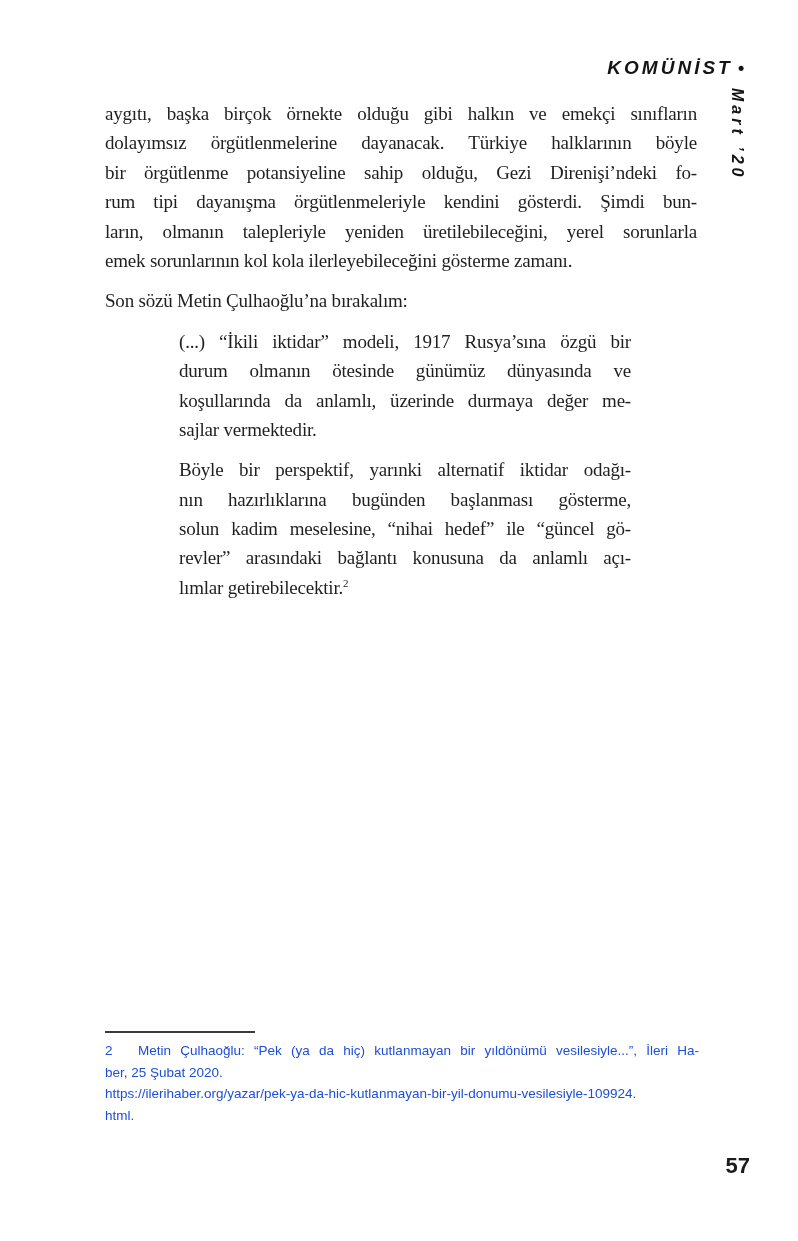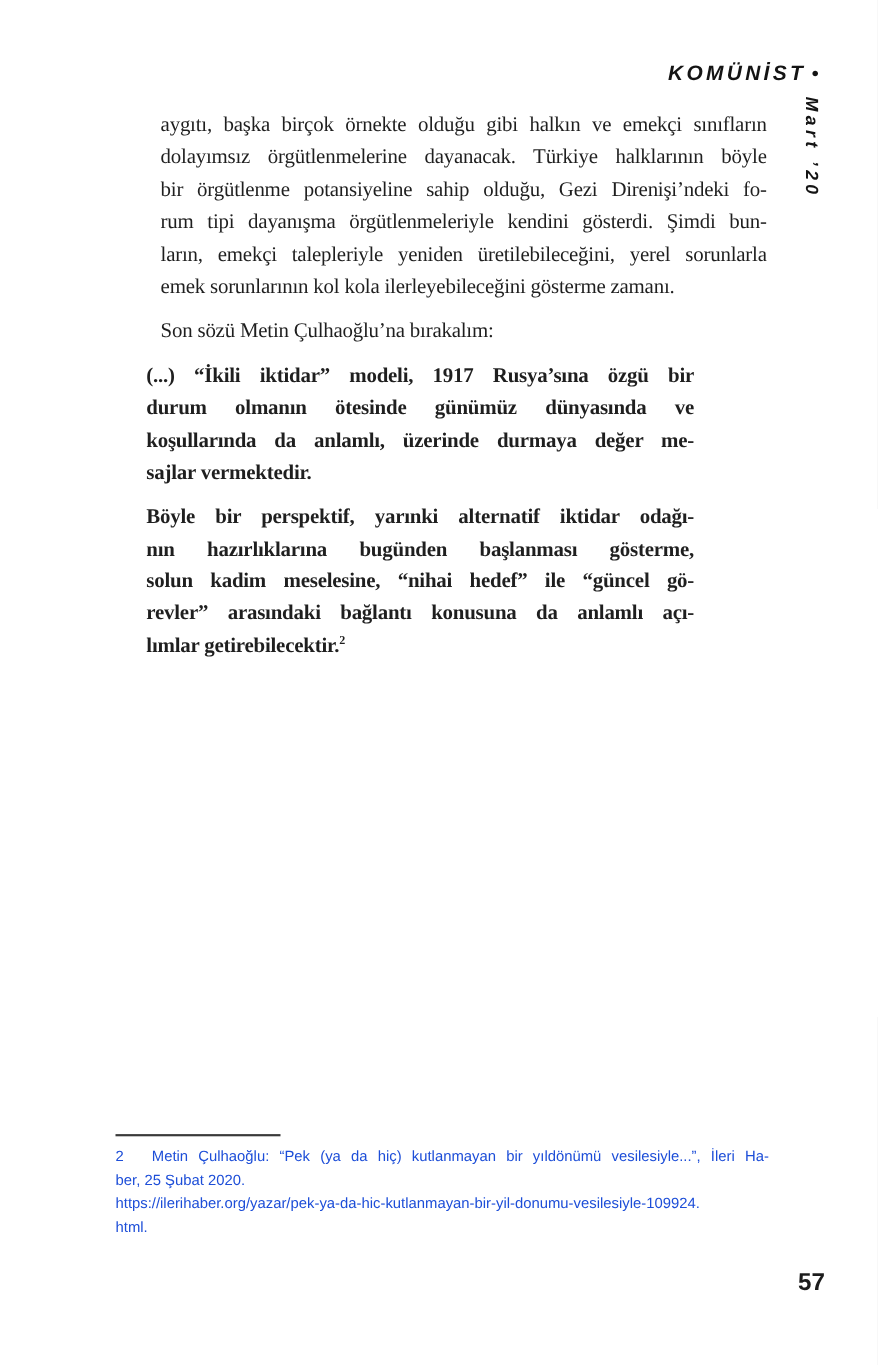--- a/index.html
+++ b/index.html
@@ -20,22 +20,22 @@
     position:absolute; top:88px; right:52px;
     writing-mode:vertical-rl;
     font-family:"Liberation Sans", sans-serif;
     font-weight:bold; font-style:italic;
     font-size:16px; letter-spacing:4px; color:#141414;
   }
   .body-text {
     position:absolute; left:105px; top:99px; width:592px;
     font-size:19px; line-height:29.4px; letter-spacing:-0.2px;
   }
-  .block { margin-bottom:11px;margin-left:41px; }
-  .block.quote { margin-left:28px; margin-right:66px;font-weight:bold; }
+  .block { margin-bottom:11px; }
+  .block.quote { margin-left:74px; margin-right:66px; }
   .line { text-align:justify; text-align-last:justify; height:29.4px; overflow:hidden; }
   .line.last { text-align-last:left; }
   sup.fn-ref { font-size:11px; line-height:0; }
   .footnote {
     position:absolute; left:105px; top:1031px; width:594px;
     font-family:"Liberation Sans", sans-serif;
     font-size:13.5px; line-height:21.6px; color:#1d4ed8;
   }
   .fn-rule { width:150px; border-top:2px solid #3a3a3a; margin-bottom:7px; }
   .fn-num { display:inline-block; width:33px; }
@@ -56,21 +56,21 @@
   </div>
 
   <div class="issue-date">Mart ’20</div>
 
   <div class="body-text" id="article-body">
       <div class="block para">
         <div class="line">aygıtı, başka birçok örnekte olduğu gibi halkın ve emekçi sınıfların</div>
         <div class="line">dolayımsız örgütlenmelerine dayanacak. Türkiye halklarının böyle</div>
         <div class="line">bir örgütlenme potansiyeline sahip olduğu, Gezi Direnişi’ndeki fo-</div>
         <div class="line">rum tipi dayanışma örgütlenmeleriyle kendini gösterdi. Şimdi bun-</div>
-        <div class="line">ların, emekçi talepleriyle yeniden üretilebileceğini, yerel sorunlarla</div>
+        <div class="line">ların, olmanın talepleriyle yeniden üretilebileceğini, yerel sorunlarla</div>
         <div class="line last">emek sorunlarının kol kola ilerleyebileceğini gösterme zamanı.</div>
       </div>
       <div class="block para">
         <div class="line last">Son sözü Metin Çulhaoğlu’na bırakalım:</div>
       </div>
       <div class="block quote">
         <div class="line">(...) “İkili iktidar” modeli, 1917 Rusya’sına özgü bir</div>
         <div class="line">durum olmanın ötesinde günümüz dünyasında ve</div>
         <div class="line">koşullarında da anlamlı, üzerinde durmaya değer me-</div>
         <div class="line last">sajlar vermektedir.</div>

